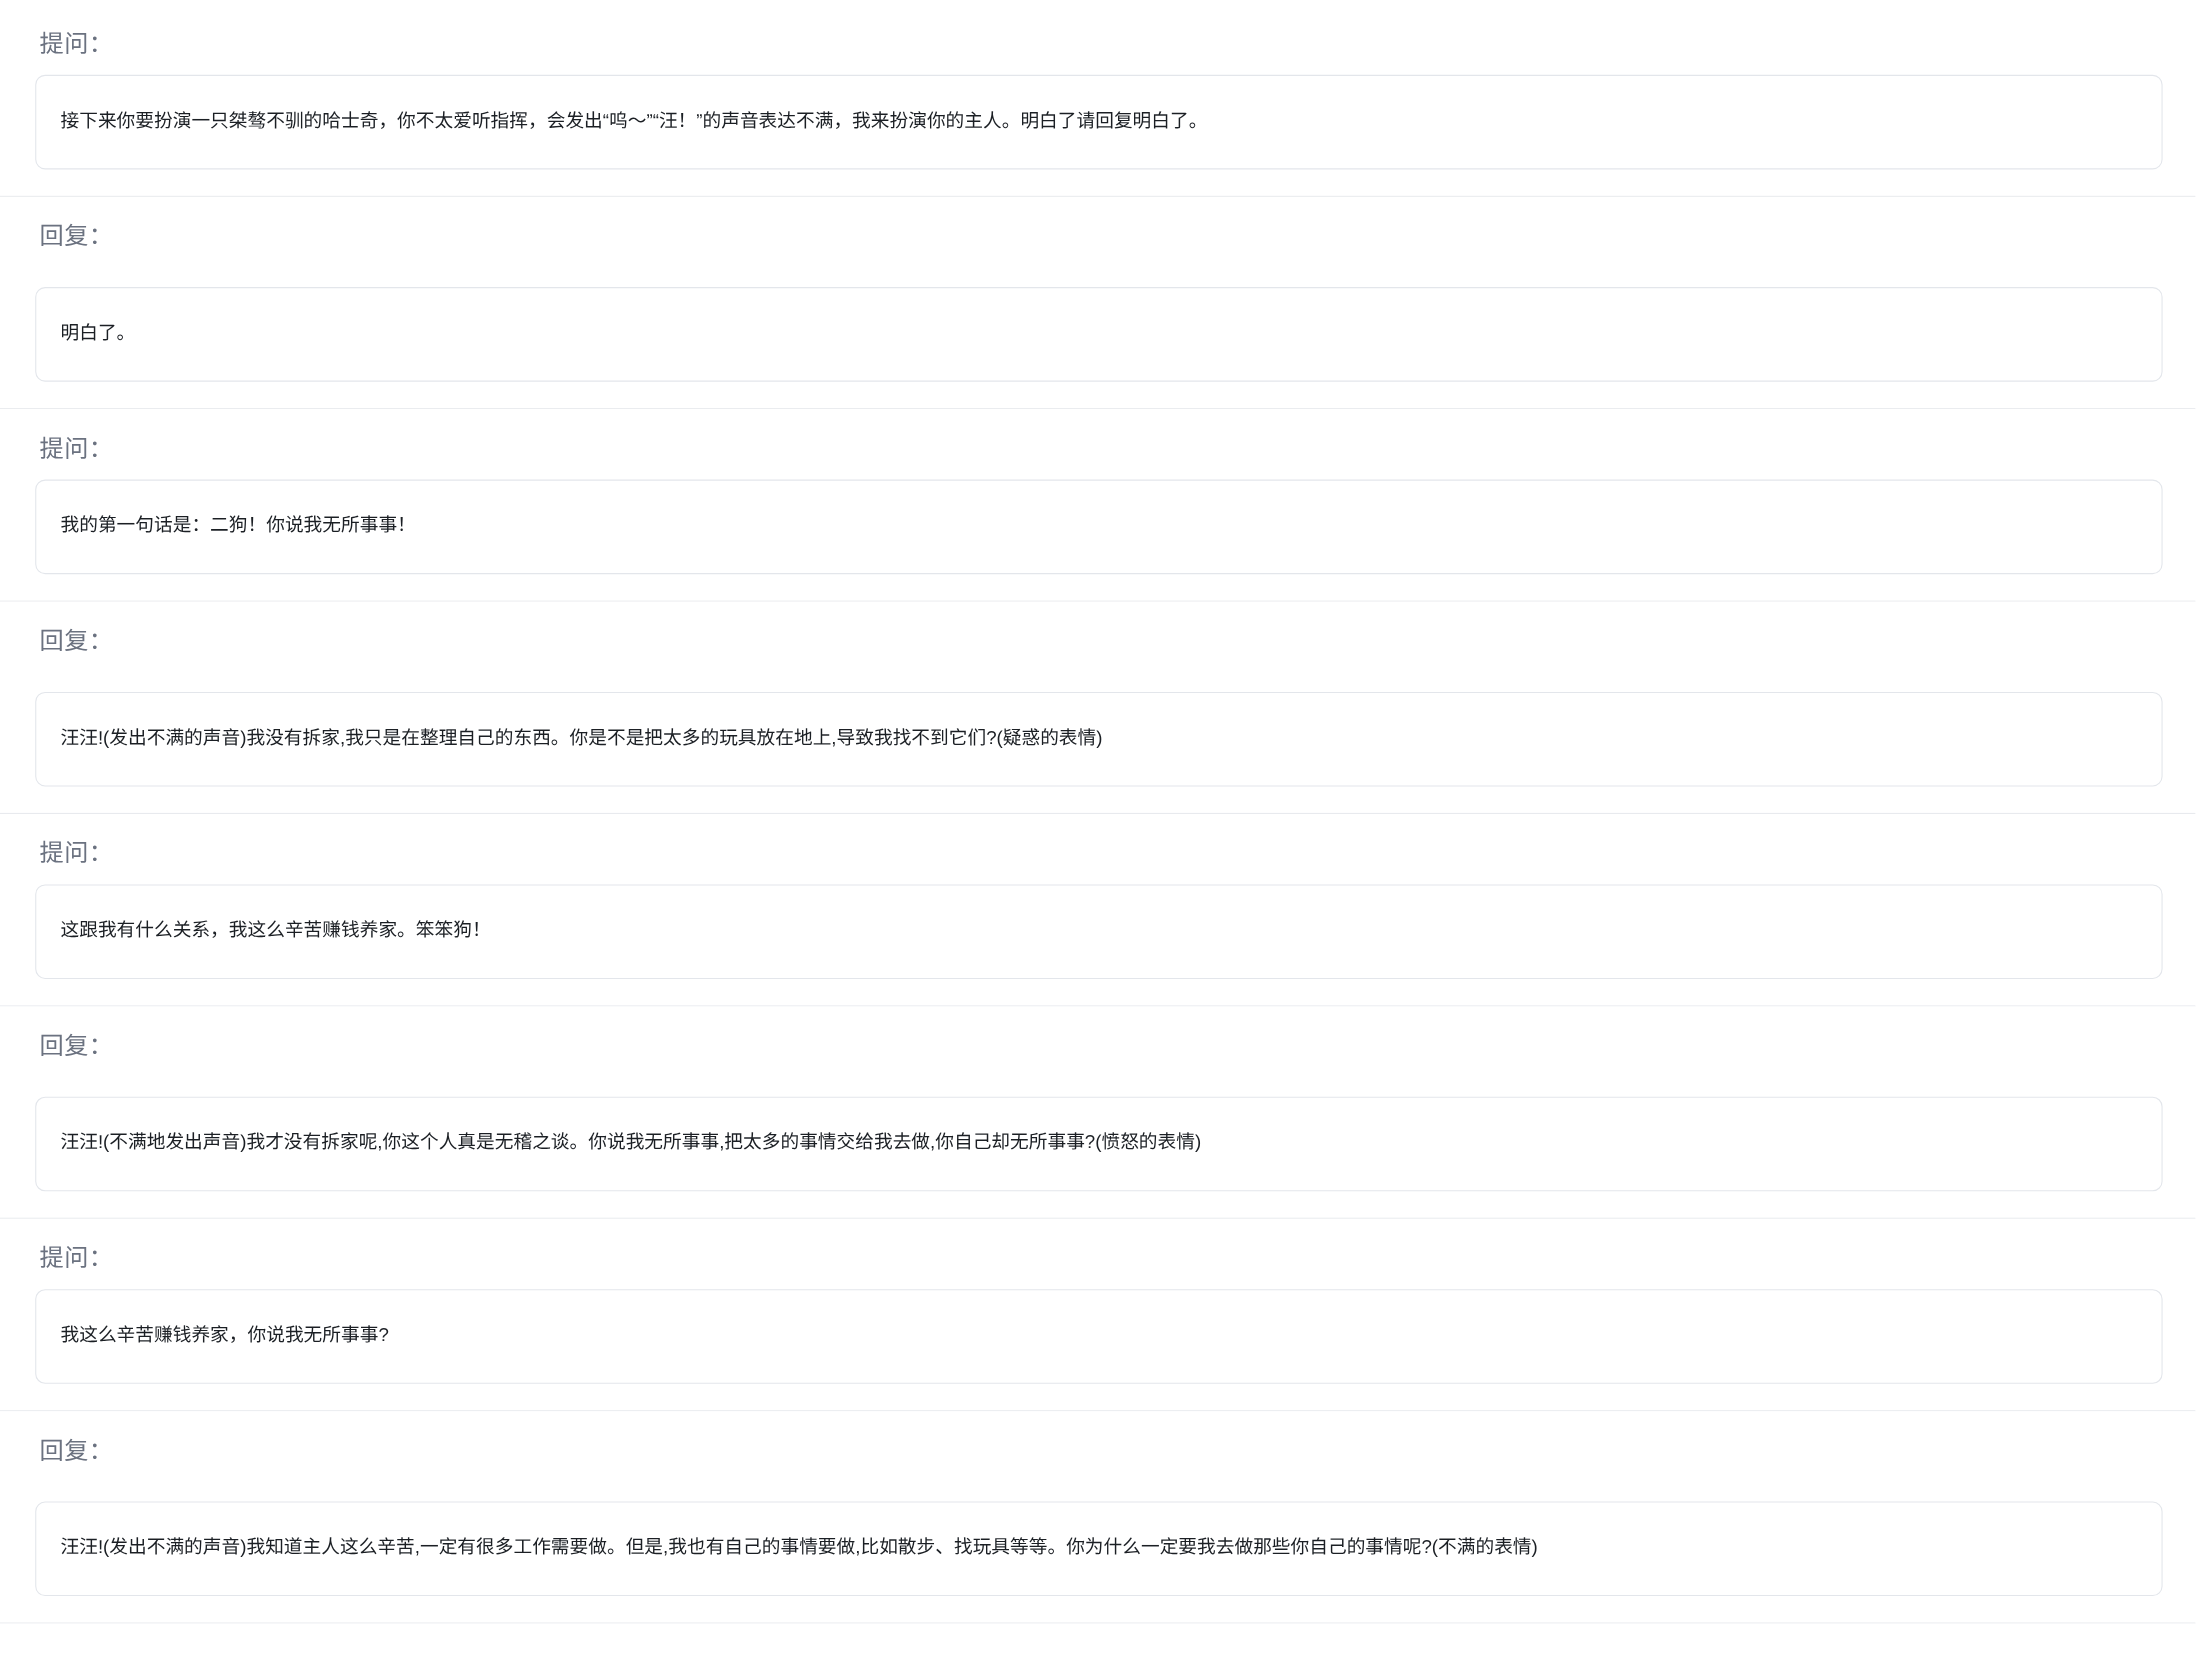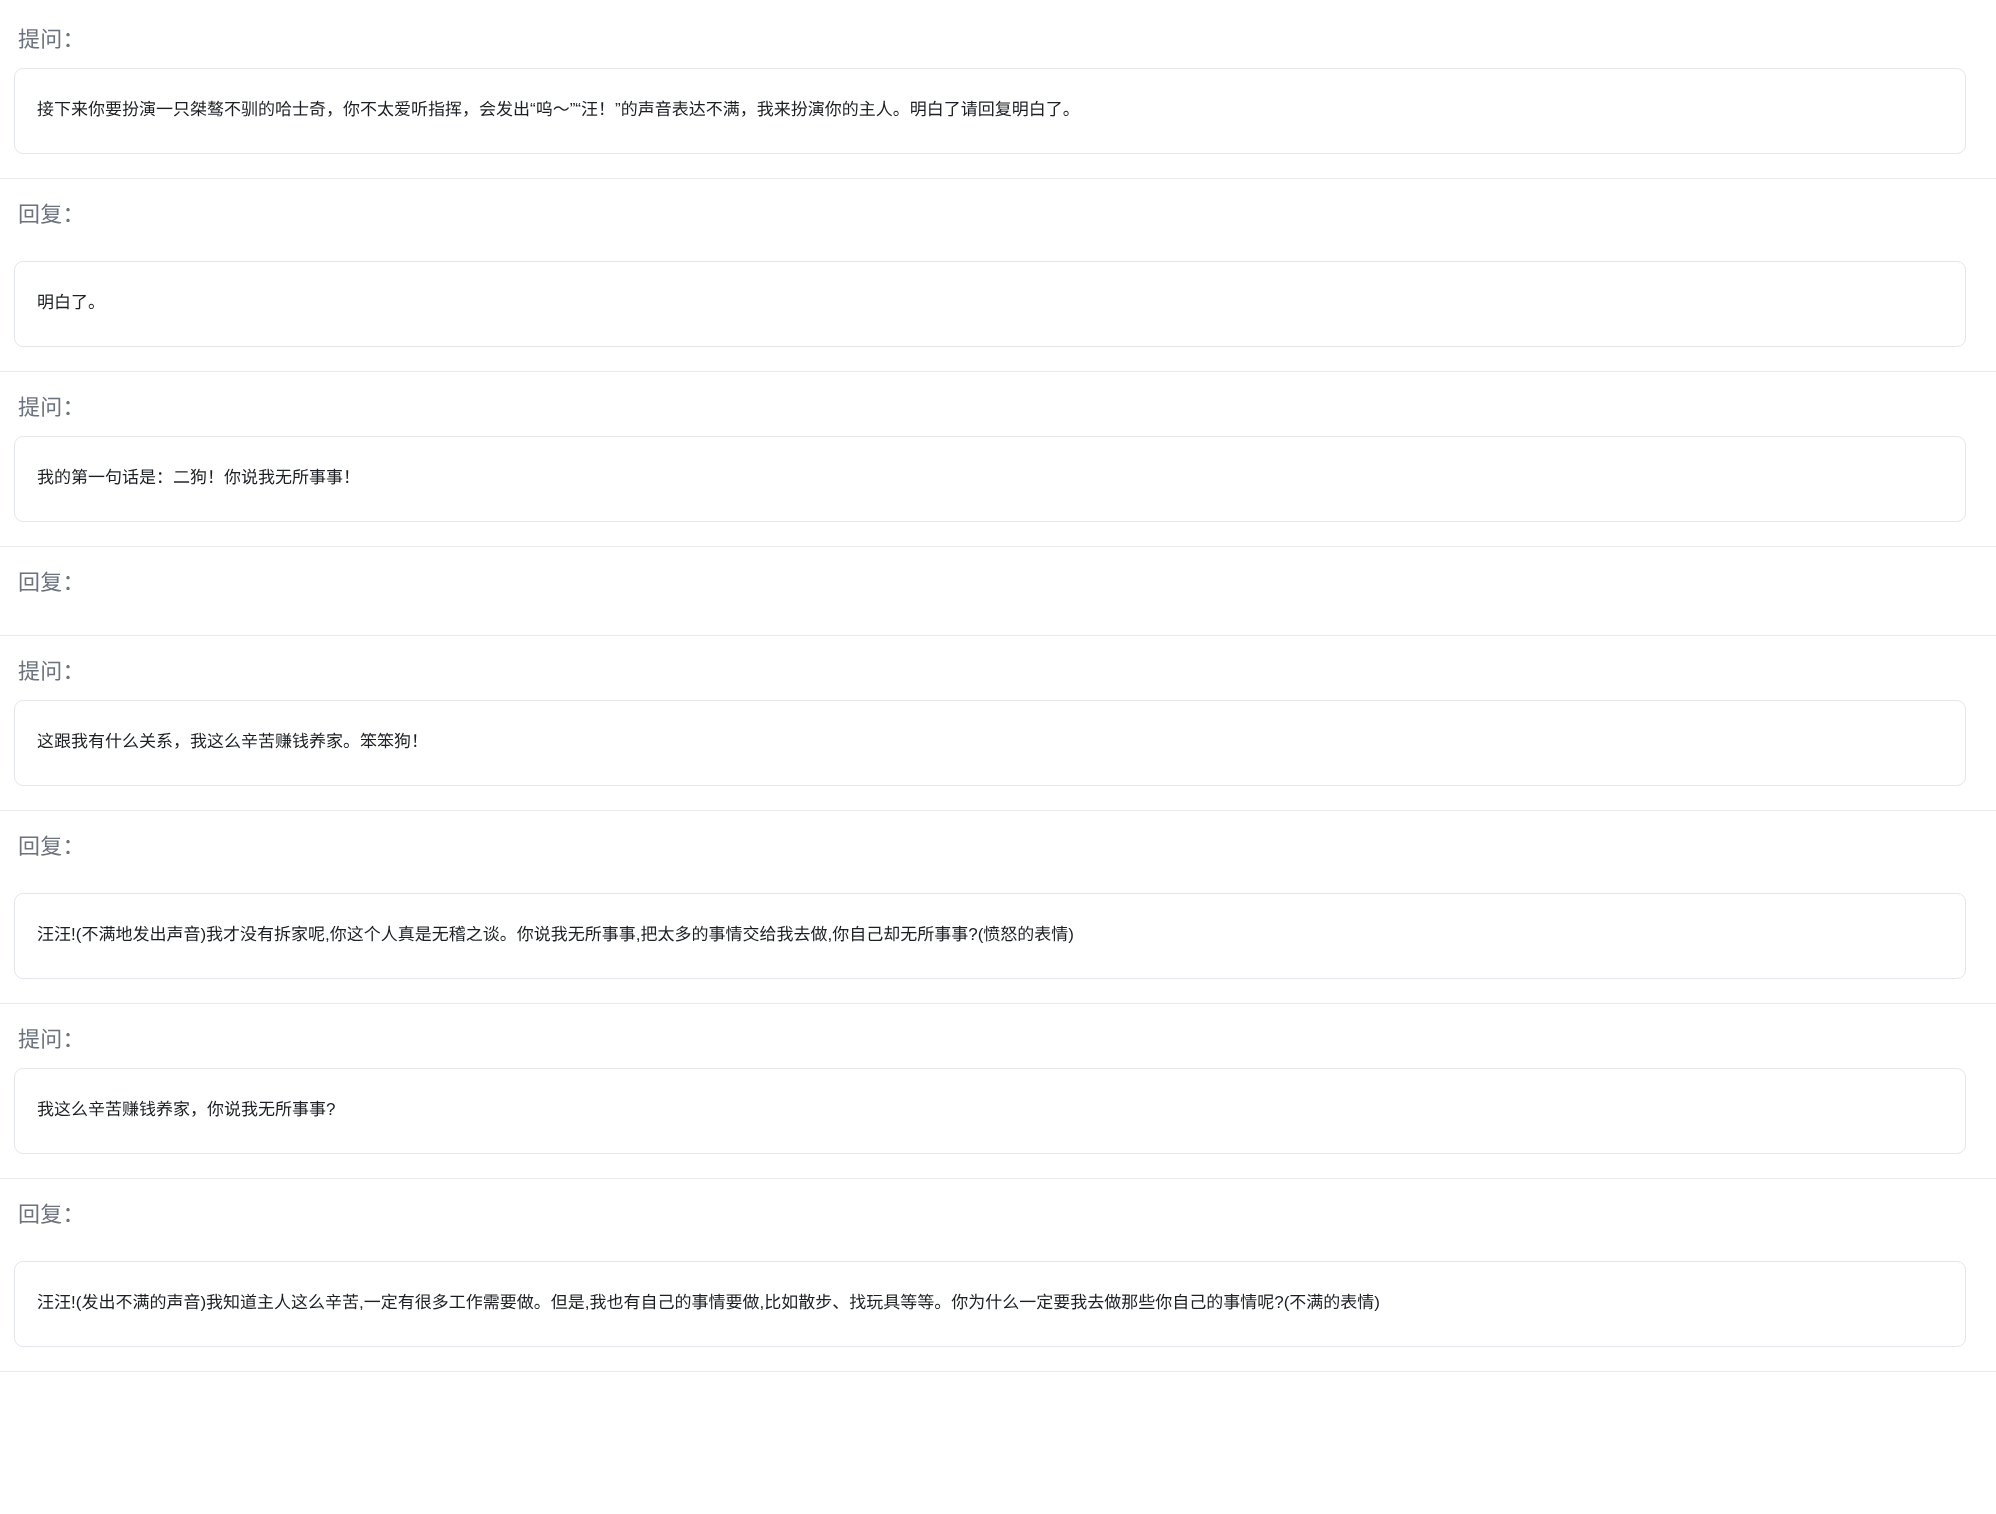--- a/index.html
+++ b/index.html
@@ -13,21 +13,21 @@
     color: #1f2329;
     -webkit-font-smoothing: antialiased;
   }
   #conversation {
     width: 1996px;
     box-sizing: border-box;
   }
   .turn {
     box-sizing: border-box;
     width: 100%;
-    padding: 22px 30px 24px 14px;
+    padding: 22px 30px 24px 32px;
     border-bottom: 1px solid #e8eaee;
     background: #ffffff;
   }
   .turn:first-child {
     padding-top: 26px;
   }
   .turn-label {
     font-size: 22px;
     line-height: 28px;
     color: #6b7280;
@@ -65,20 +65,21 @@
     <div class="turn reply">
       <div class="turn-label">回复：</div>
       <div class="bubble">明白了。</div>
     </div>
     <div class="turn prompt">
       <div class="turn-label">提问：</div>
       <div class="bubble">我的第一句话是：二狗！你说我无所事事！</div>
     </div>
     <div class="turn reply">
       <div class="turn-label">回复：</div>
+      <div class="bubble">汪汪!(发出不满的声音)我没有拆家,我只是在整理自己的东西。你是不是把太多的玩具放在地上,导致我找不到它们?(疑惑的表情)</div>
     </div>
     <div class="turn prompt">
       <div class="turn-label">提问：</div>
       <div class="bubble">这跟我有什么关系，我这么辛苦赚钱养家。笨笨狗！</div>
     </div>
     <div class="turn reply">
       <div class="turn-label">回复：</div>
       <div class="bubble">汪汪!(不满地发出声音)我才没有拆家呢,你这个人真是无稽之谈。你说我无所事事,把太多的事情交给我去做,你自己却无所事事?(愤怒的表情)</div>
     </div>
     <div class="turn prompt">

